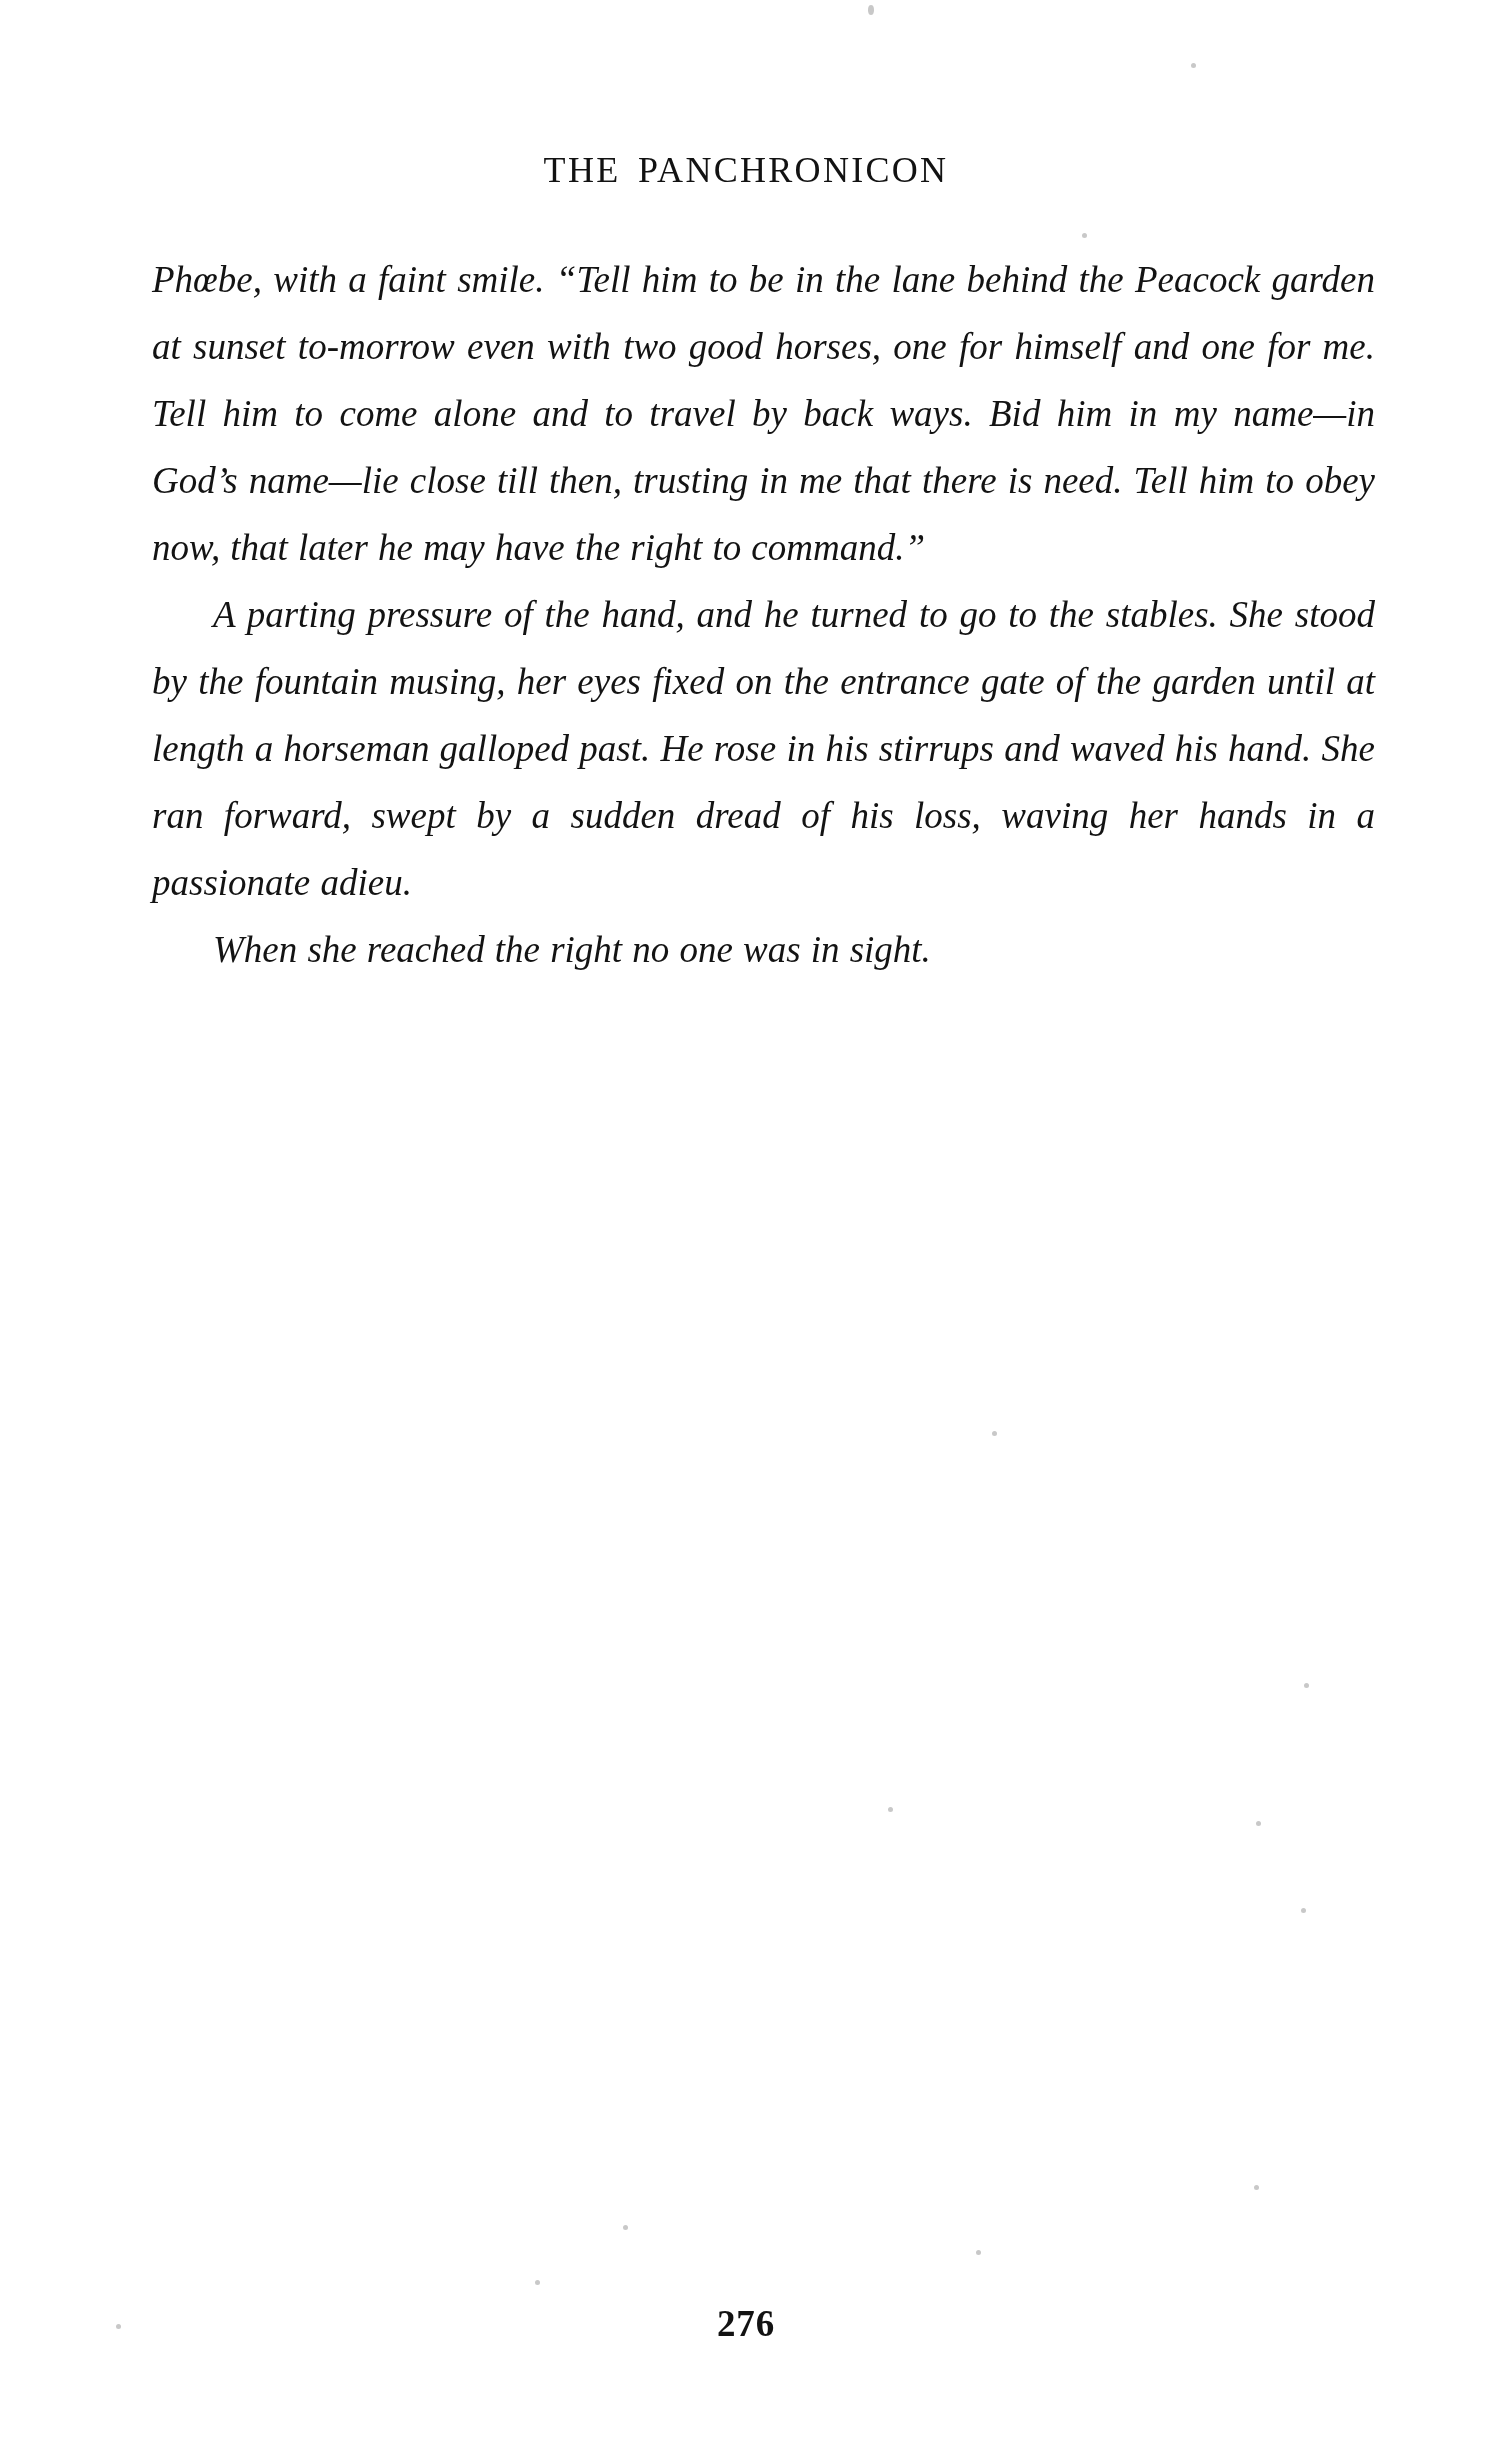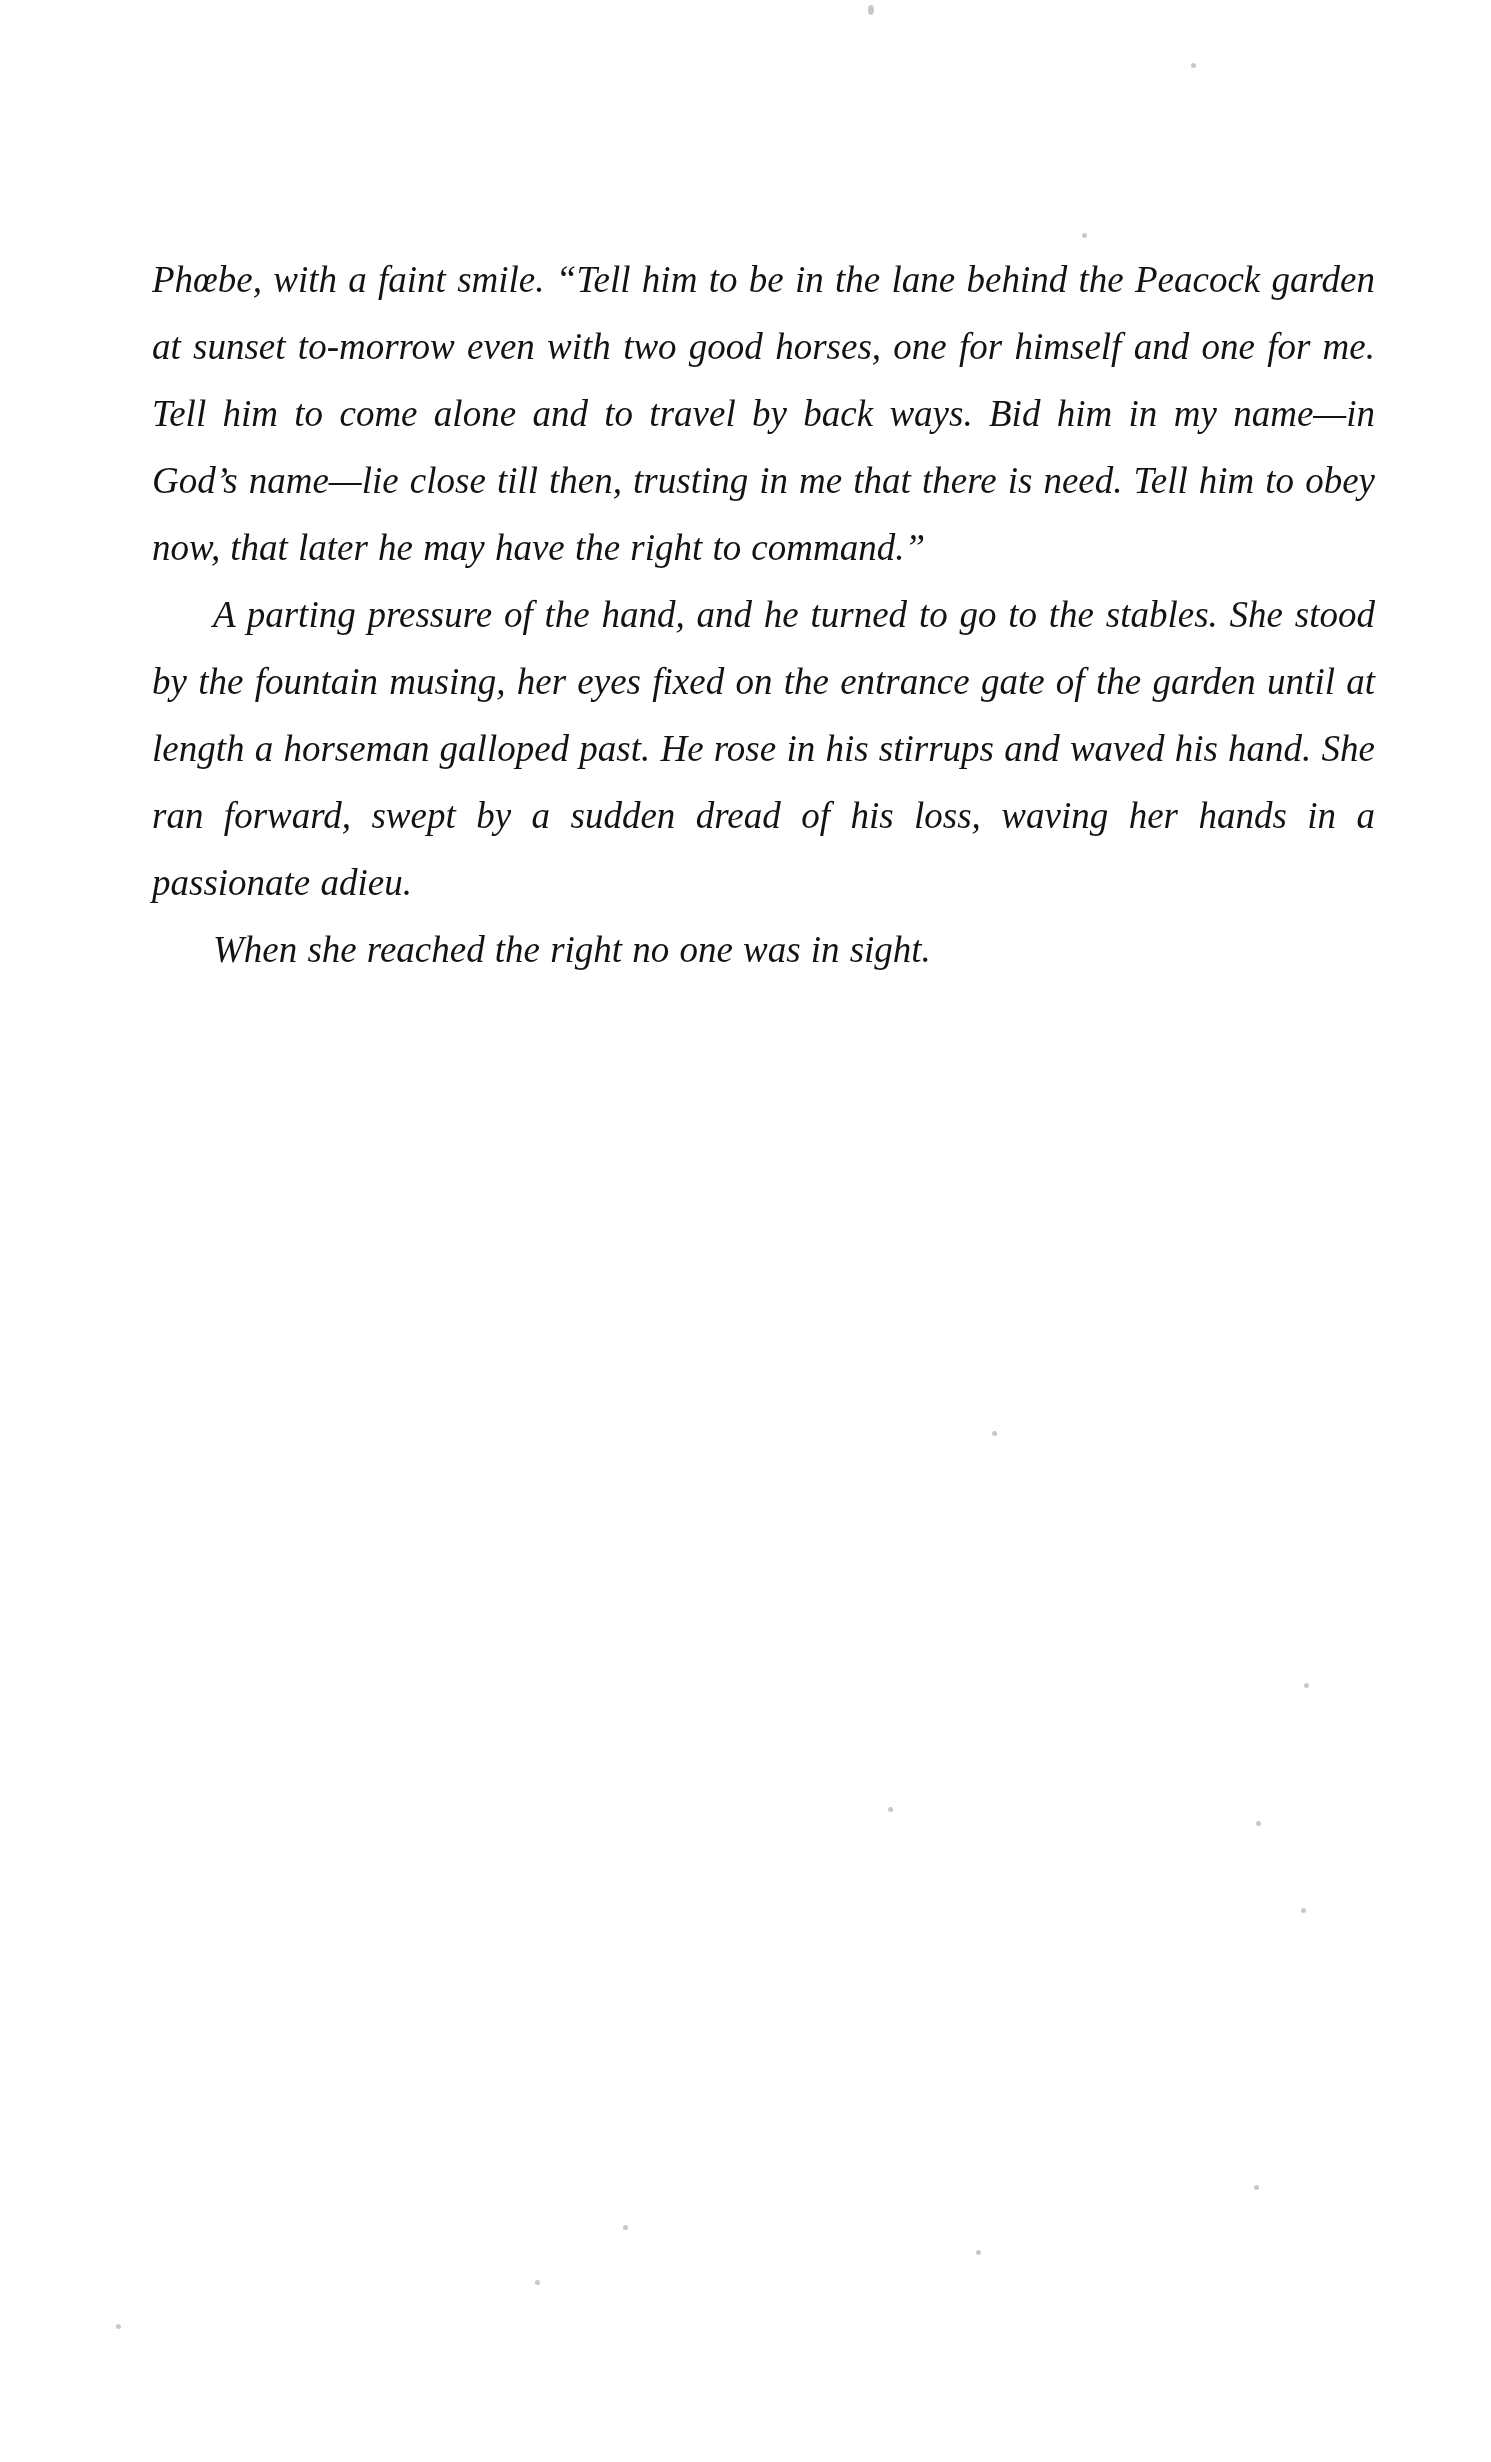--- a/index.html
+++ b/index.html
@@ -81,27 +81,29 @@
     background: #9a9a9a;
     border-radius: 50%;
     opacity: 0.55;
   }
 </style>
 </head>
 <body>
 
 <div class="page">
 
+  <div class="running-head">THE PANCHRONICON</div>
 
   <div class="text-block">
     <p class="para">Phœbe, with a faint smile.  “Tell him to be in the lane behind the Peacock garden at sunset to-morrow even with two good horses, one for himself and one for me.  Tell him to come alone and to travel by back ways.  Bid him in my name—in God’s name—lie close till then, trusting in me that there is need. Tell him to obey now, that later he may have the right to command.”</p>
     <p class="para indent">A parting pressure of the hand, and he turned to go to the stables.  She stood by the fountain musing, her eyes fixed on the entrance gate of the garden until at length a horseman galloped past.  He rose in his stirrups and waved his hand.  She ran forward, swept by a sudden dread of his loss, waving her hands in a passionate adieu.</p>
     <p class="para indent">When she reached the right no one was in sight.</p>
   </div>
 
+  <div class="folio">276</div>
 
   <span class="speck" style="left:868px; top:5.4px; width:6.3px; height:10px;"></span>
   <span class="speck" style="left:1191px; top:63px; width:5.4px; height:5.4px;"></span>
   <span class="speck" style="left:1082px; top:233px; width:5.4px; height:5.4px;"></span>
   <span class="speck" style="left:1304px; top:1683px; width:5.4px; height:5.4px;"></span>
   <span class="speck" style="left:992px; top:1431px; width:5.4px; height:5.4px;"></span>
   <span class="speck" style="left:888px; top:1807px; width:5.4px; height:5.4px;"></span>
   <span class="speck" style="left:1256px; top:1821px; width:5.4px; height:5.4px;"></span>
   <span class="speck" style="left:1301px; top:1908px; width:5.4px; height:5.4px;"></span>
   <span class="speck" style="left:1254px; top:2185px; width:5.4px; height:5.4px;"></span>

